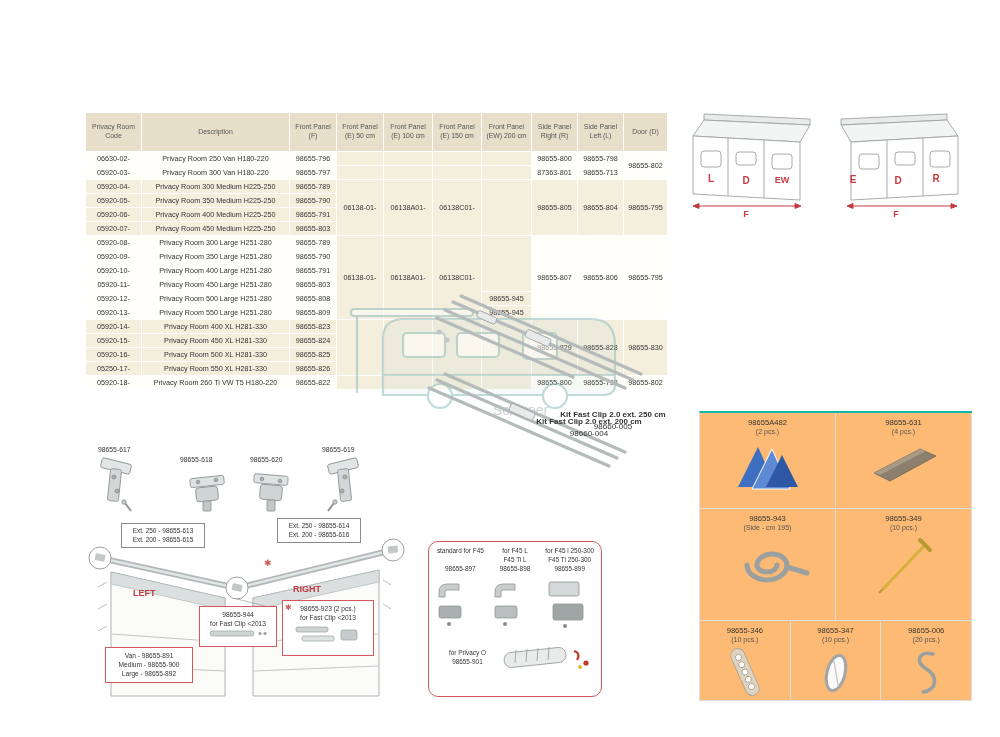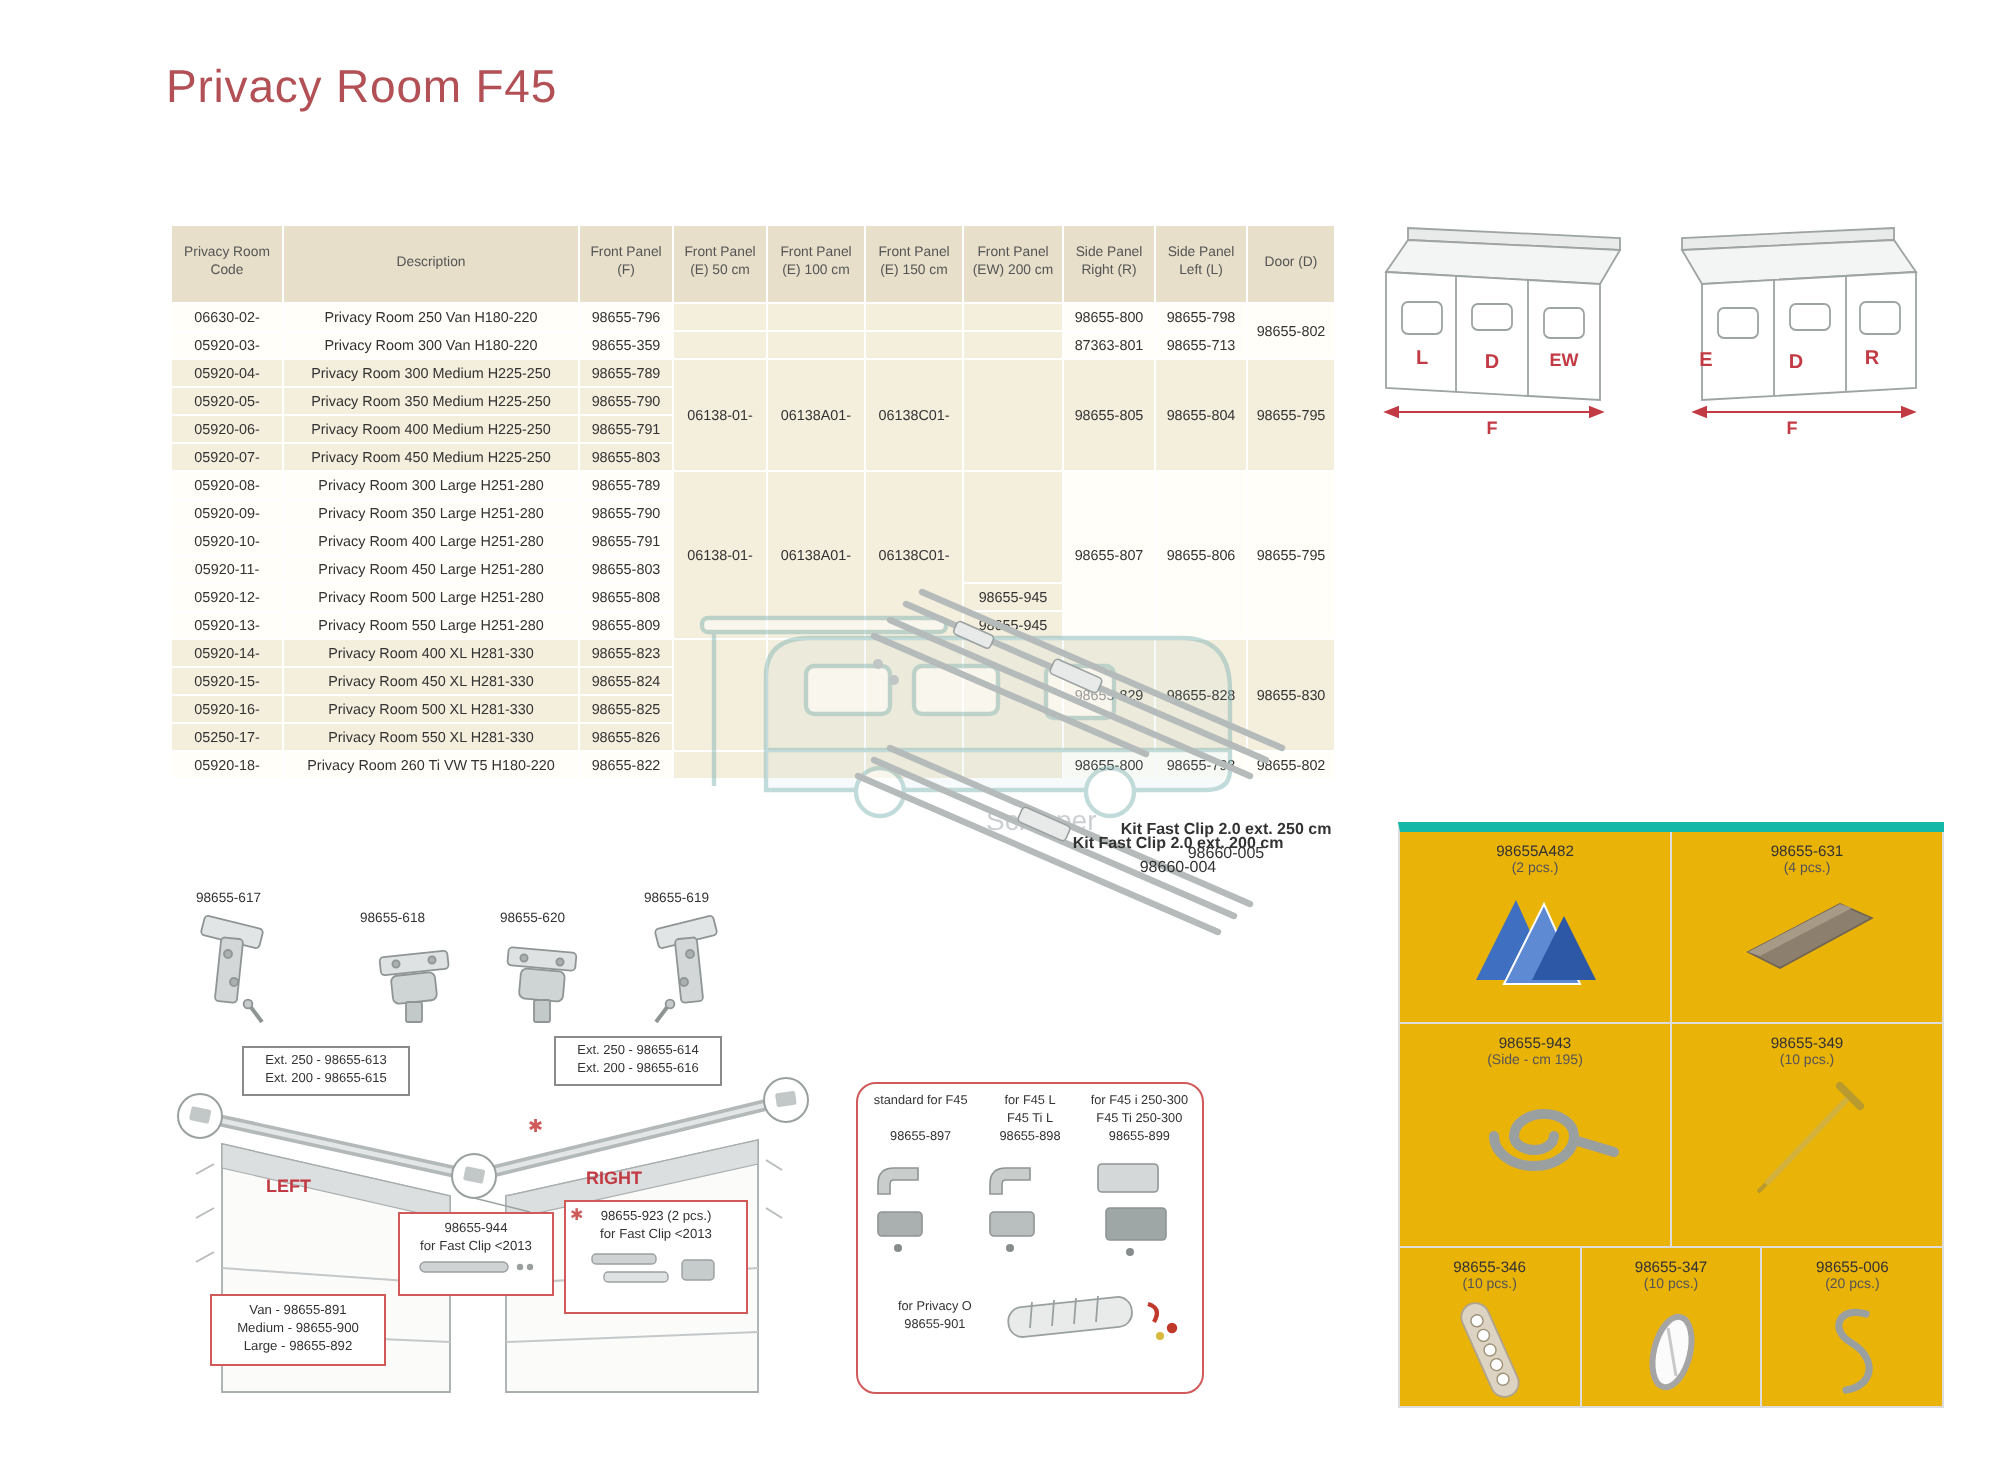--- a/index.html
+++ b/index.html
@@ -66,37 +66,36 @@
   #kitbox{position:absolute;left:428px;top:541px;width:174px;height:156px;
           border:1.5px solid #d05a5a;border-radius:10px;background:#fff;
           box-sizing:border-box;padding:5px 4px 3px;}
   #kitbox .kb-cols{display:flex;}
   #kitbox .kb-col{flex:1;text-align:center;font-size:6.4px;color:#333;line-height:1.35;}
   #kitbox .kb-code{margin-top:1px;}
   #kitbox .kb-bottom{display:flex;align-items:center;margin-top:3px;}
   #kitbox .kb-priv{width:42%;text-align:center;font-size:6.4px;color:#333;line-height:1.4;}
 
   
-  #parts-grid{position:absolute;left:699px;top:411px;width:272px;background:#eab308;
-              border-left:1px solid #ddd;border-top:5px solid #14b8a6;}
+  #parts-grid{position:absolute;left:699px;top:411px;width:272px;background:#fdba74;
+              border-left:1px solid #ddd;border-top:2px solid #14b8a6;}
   .pg-row{display:flex;}
   .pg-cell{flex:1;border-right:1px solid #ddd;border-bottom:1px solid #ddd;
            display:flex;flex-direction:column;align-items:center;padding-top:5px;
            box-sizing:border-box;}
   .pg-r1 .pg-cell{height:96px;} .pg-r2 .pg-cell{height:112px;} .pg-r3 .pg-cell{height:80px;}
   .p-code{font-size:7.6px;color:#333;}
   .p-qty{font-size:7px;color:#555;margin-top:1px;}
   .p-icon{margin-top:4px;}
 </style>
 </head>
 <body>
 
 <div id="page">
 
-  <div id="title">Privacy Room F45</div>
 
   <table id="parts-table">
     <colgroup>
       <col style="width:56px">
         <col style="width:148px">
         <col style="width:47px">
       <col style="width:47px">
         <col style="width:49px">
         <col style="width:49px">
       <col style="width:50px">
@@ -127,21 +126,21 @@
           <td class="ecol"></td>
           <td class="ecol"></td>
           <td class="ecol"></td>
           <td>98655-800</td>
           <td>98655-798</td>
           <td rowspan="2">98655-802</td>
         </tr>
         <tr class="band-w">
           <td>05920-03-</td>
           <td>Privacy Room 300 Van H180-220</td>
-          <td>98655-359</td>
+          <td>98655-797</td>
           <td class="ecol"></td>
           <td class="ecol"></td>
           <td class="ecol"></td>
           <td class="ecol"></td>
           <td>87363-801</td>
           <td>98655-713</td>
         </tr>
         <tr class="band-c">
           <td>05920-04-</td>
           <td>Privacy Room 300 Medium H225-250</td>

